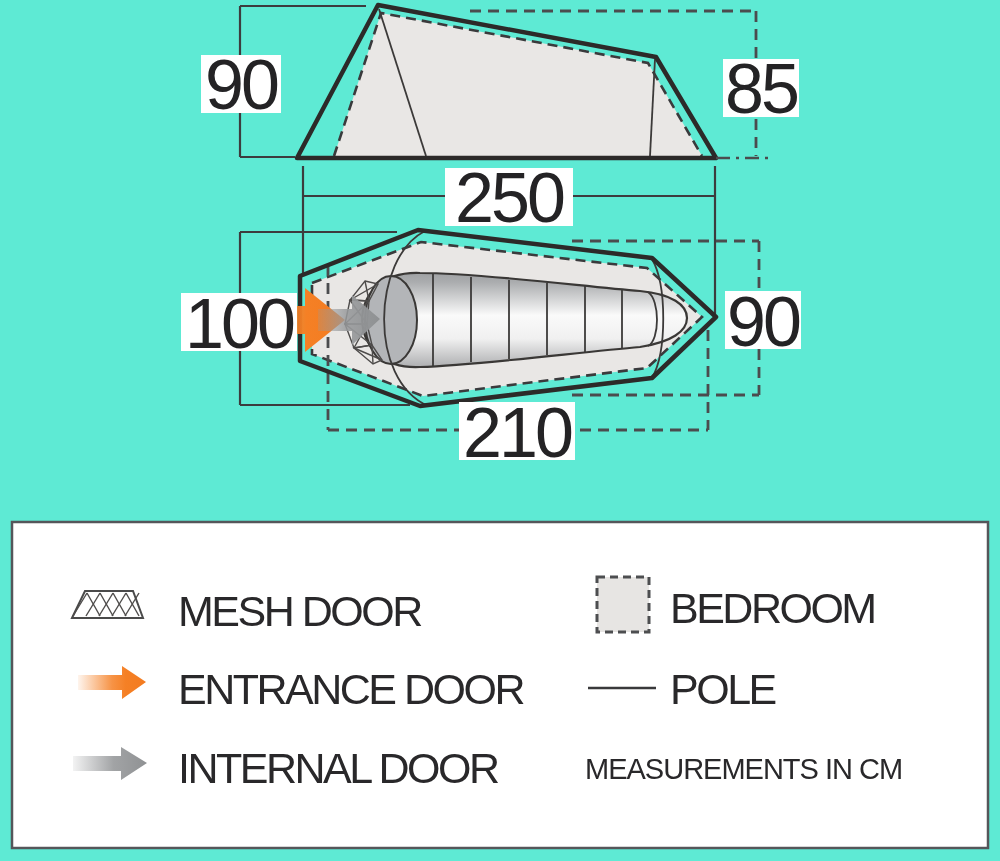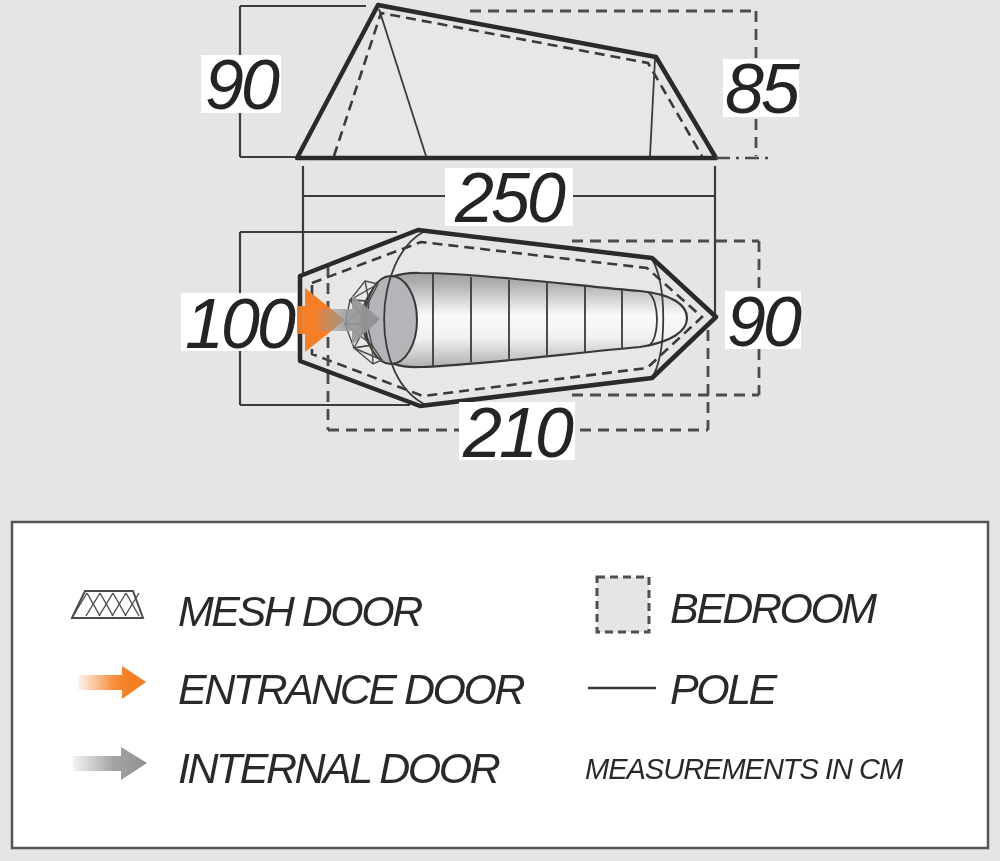--- a/index.html
+++ b/index.html
@@ -1,16 +1,16 @@
 <!DOCTYPE html>
 <html><head>
 <meta charset="utf-8">
 <style>
   html,body{margin:0;padding:0;background:#ffffff;}
-  .stage{width:1000px;height:861px;position:relative;background:#e5e5e5;overflow:hidden;font-style:italic;}
+  .stage{width:1000px;height:861px;position:relative;background:#5eead4;overflow:hidden;}
   svg{display:block;}
   text{font-family:"Liberation Sans","DejaVu Sans",sans-serif;fill:#242325;}
   .dim-num{font-size:70px;letter-spacing:-3px;fill:#242325;}
   .legend-label{font-size:43px;letter-spacing:-2.5px;fill:#29282a;}
   .legend-note{font-size:29px;letter-spacing:-1px;fill:#29282a;}
   .thick{stroke:#2c2a29;stroke-width:4.5;fill:none;stroke-linejoin:round;stroke-linecap:round;}
   .thin{stroke:#3c3a39;stroke-width:1.8;fill:none;}
   .bracket{stroke:#3c3c3e;stroke-width:2.2;fill:none;}
   .dashedA{stroke:#3a3a3c;stroke-width:2.6;fill:none;stroke-dasharray:10 6;}
   .dashedB{stroke:#4b4c4e;stroke-width:2.8;fill:none;stroke-dasharray:11 7;}

